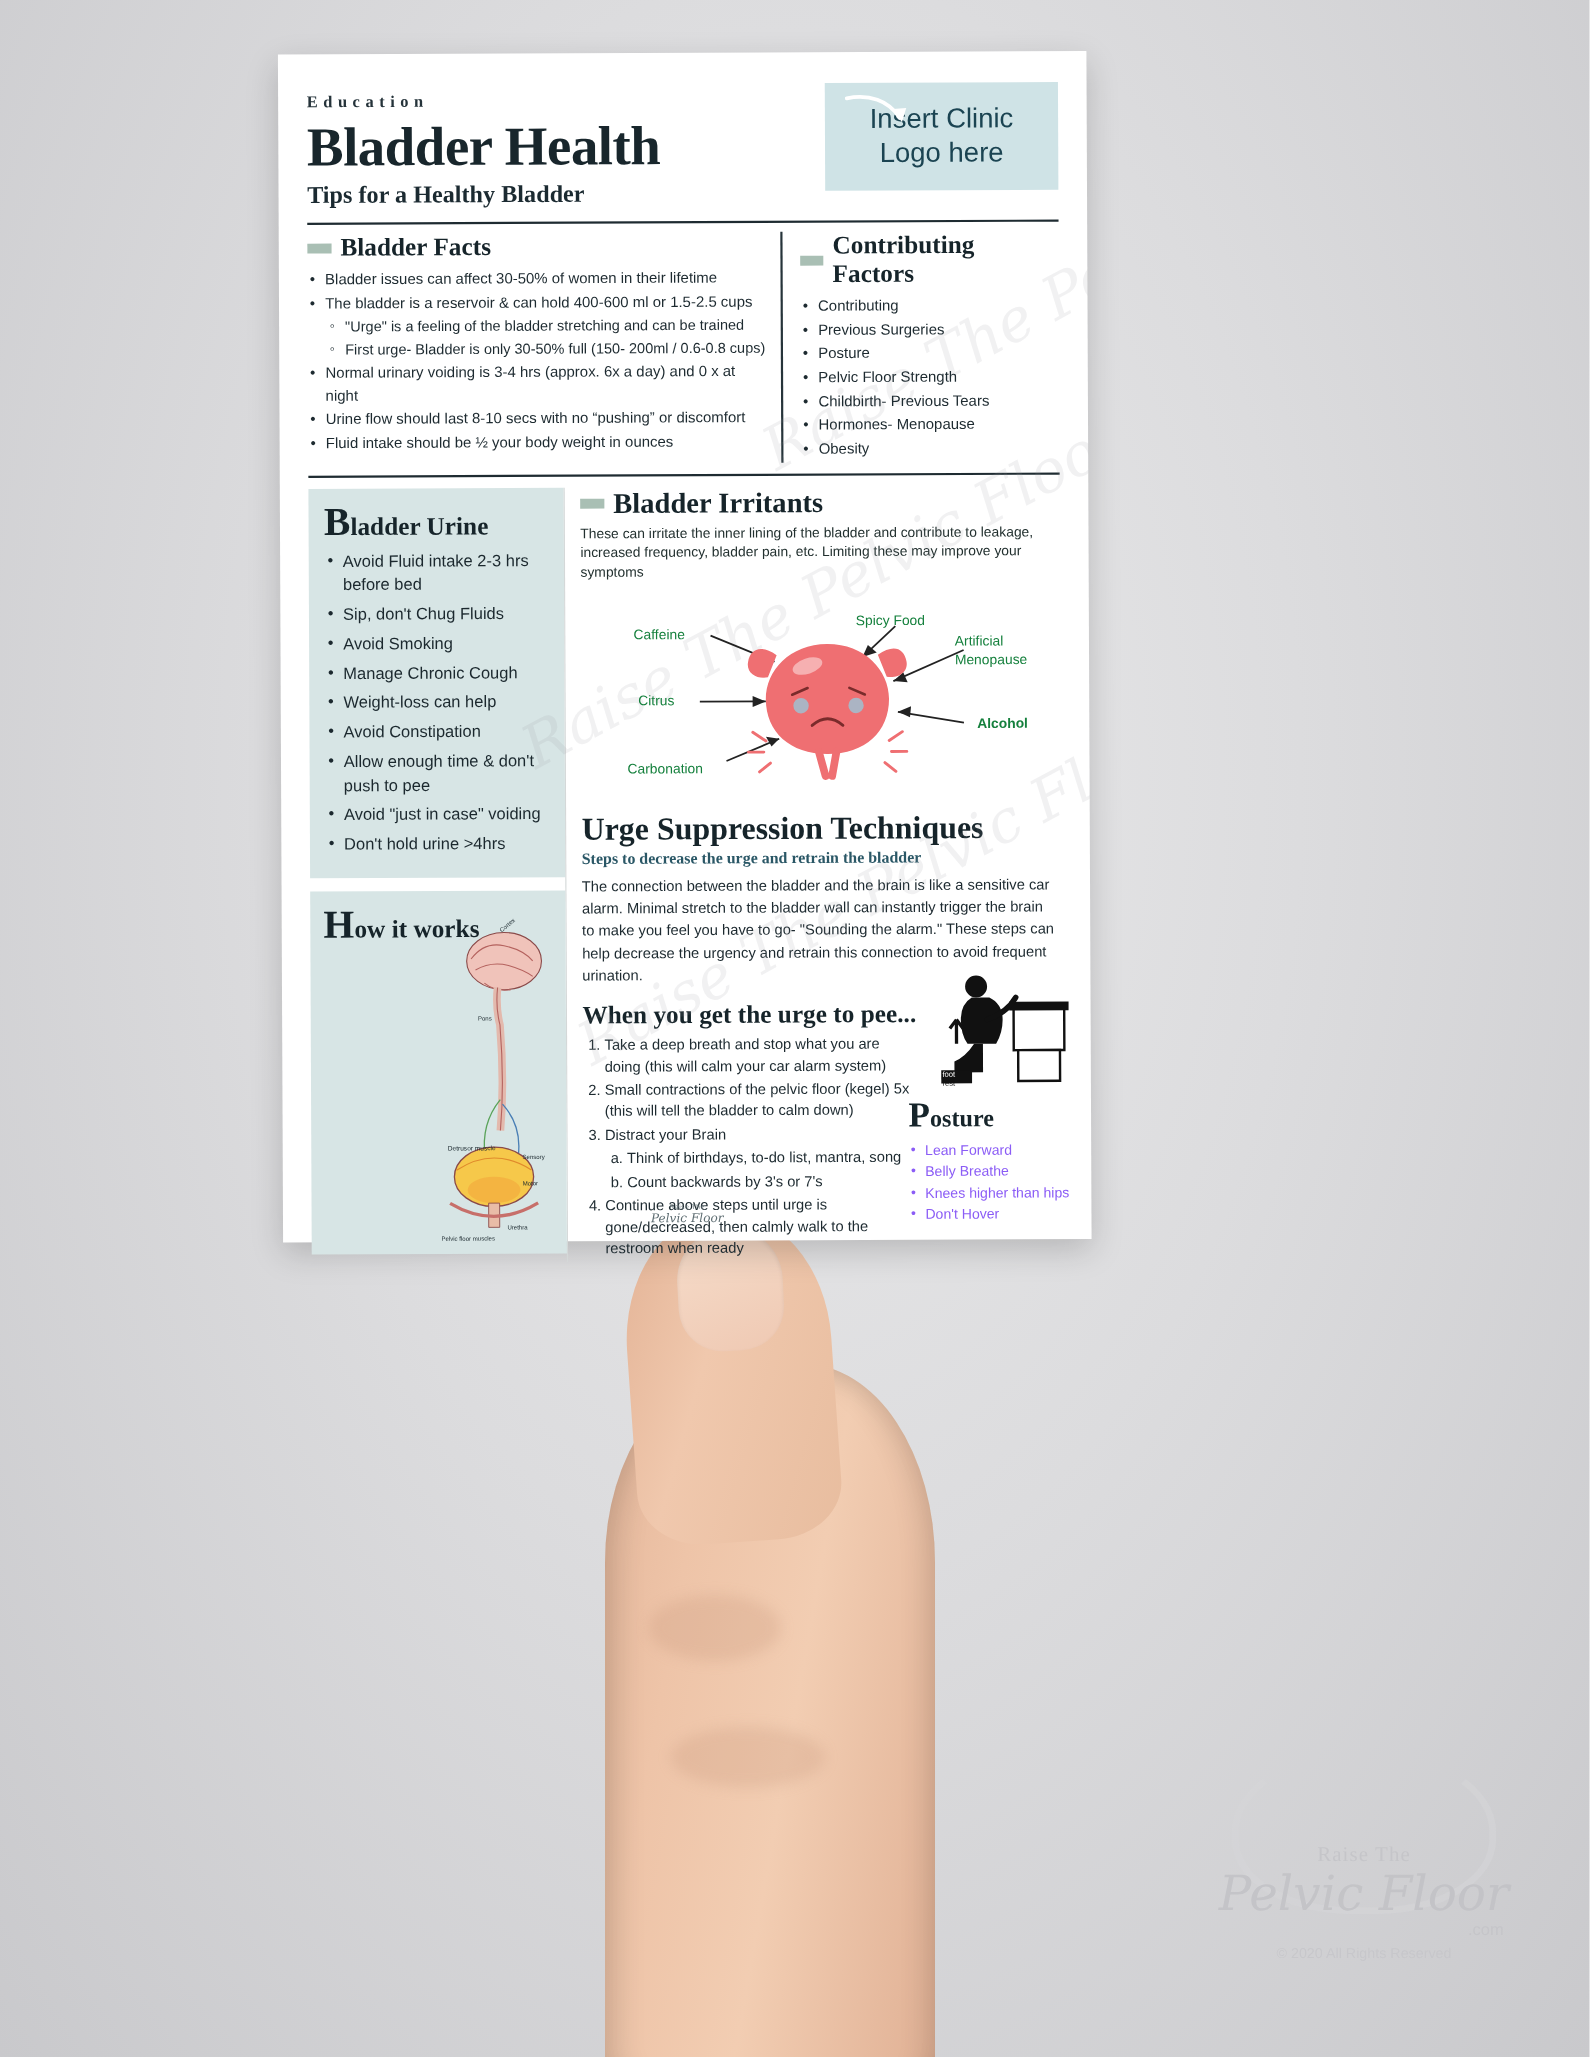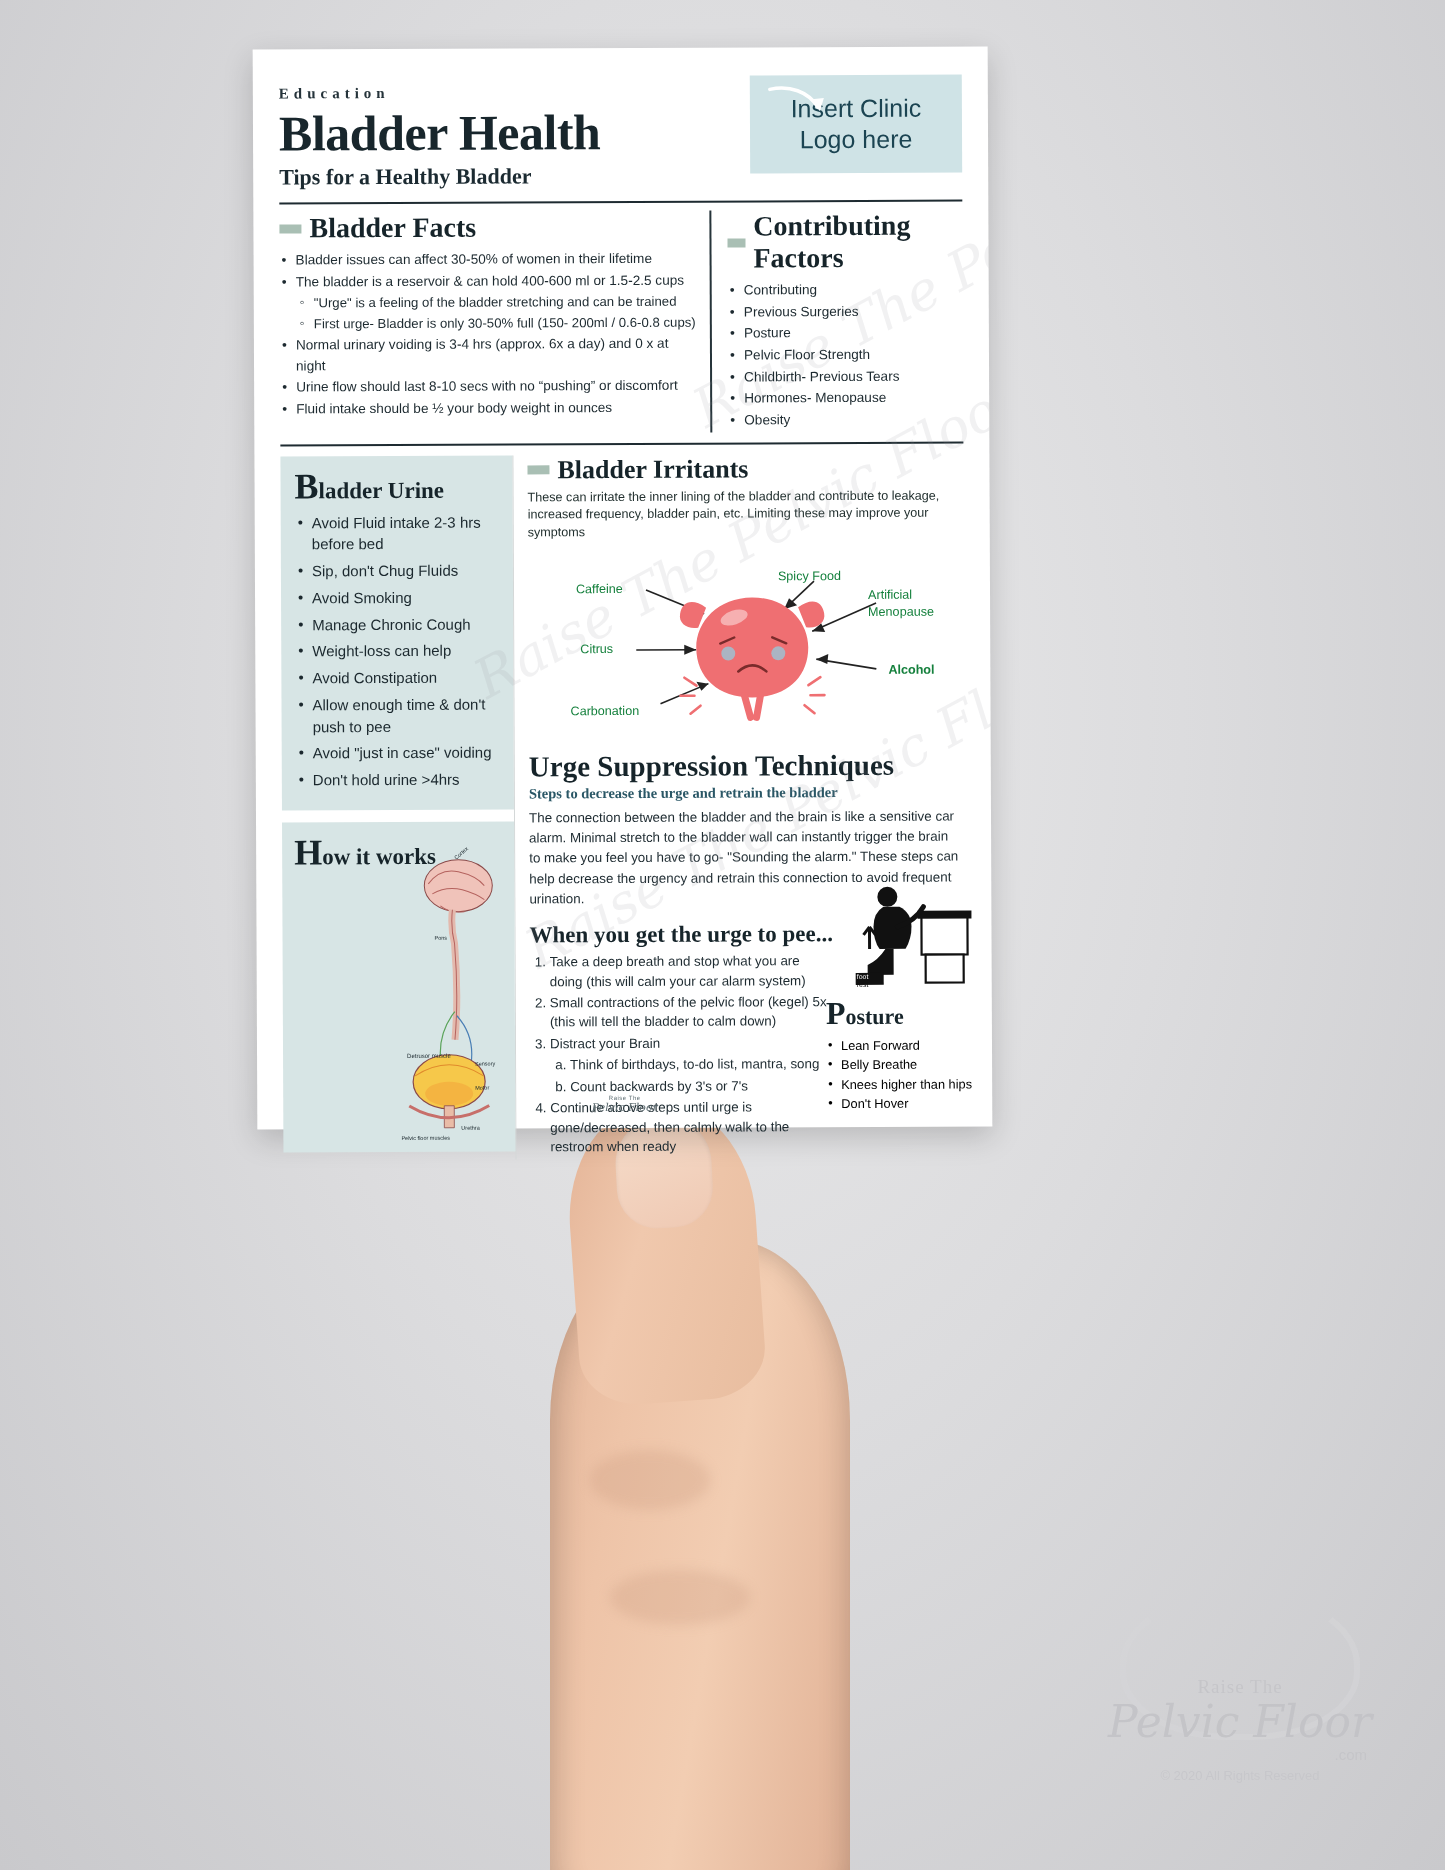--- a/index.html
+++ b/index.html
@@ -82,21 +82,21 @@
   .logo-arrow { position:absolute; left:18px; top:10px; width:60px; height:34px; }
 
   .rule { border-top:2px solid #1e2b31; margin:12px 0 0 0; }
 
   
   .cols { display:flex; margin-top:8px; }
   .col-l { width:430px; padding-right:14px; }
   .col-r { width:250px; padding-left:16px; border-left:2px solid #26343a; }
   .sec-h { display:flex; align-items:center; gap:8px; }
   .sq { width:22px; height:9px; background:#a9bfb4; display:inline-block; }
-  .sec-h h2 { font-family:"Liberation Serif", serif; font-size:28px; margin:0; color:#16242a; font-weight:bold; }
+  .sec-h h2 { font-family:"Liberation Serif", serif; font-size:23px; margin:0; color:#16242a; font-weight:bold; }
   ul.b { list-style:none; margin:6px 0 0 0; padding:0; }
   ul.b li { position:relative; padding-left:16px; font-size:13.6px; color:#1d2a30; line-height:1.52; margin-bottom:1px; }
   ul.b li:before { content:"•"; position:absolute; left:2px; top:-1px; font-size:14px; }
   ul.sub { list-style:none; margin:1px 0 1px 18px; padding:0; }
   ul.sub li { position:relative; padding-left:16px; font-size:13.2px; line-height:1.5; color:#1d2a30; }
   ul.sub li:before { content:"◦"; position:absolute; left:2px; top:-1px; font-size:13px; }
   .rule2 { border-top:2px solid #1e2b31; margin:10px 0 0 0; }
 
   
   .body { display:flex; margin-top:10px; }
@@ -130,21 +130,21 @@
 
   h3.when { font-family:"Liberation Serif", serif; font-size:23px; color:#16242a; margin:10px 0 2px 0; font-weight:bold; }
   ol.steps { margin:2px 0 0 0; padding-left:20px; font-size:13.4px; color:#1d2a30; line-height:1.45; }
   ol.steps li { margin-bottom:2px; }
   ol.alpha { list-style:lower-alpha; margin:2px 0 2px 0; padding-left:20px; }
 
   .posture-wrap { position:absolute; right:6px; bottom:14px; width:160px; }
   .posture-h { font-family:"Liberation Serif", serif; font-weight:bold; color:#16242a; font-size:22px; margin:0 0 4px 0; }
   .posture-h .big { font-size:32px; }
   ul.posture { list-style:none; margin:0; padding:0; }
-  ul.posture li { position:relative; padding-left:15px; font-size:12.8px; color:#000000; line-height:1.5; }
+  ul.posture li { position:relative; padding-left:15px; font-size:12.8px; color:#8b5cf6; line-height:1.5; }
   ul.posture li:before { content:"•"; position:absolute; left:2px; top:-1px; }
 
   .footer-mark { position:absolute; left:50%; transform:translateX(-50%); bottom:14px; text-align:center; color:#5e6d72; }
   .footer-mark .f1 { font-size:6px; letter-spacing:.5px; }
   .footer-mark .f2 { font-family:"DejaVu Serif", serif; font-style:italic; font-size:11px; }
 </style>
 </head>
 <body>
 
 <div class="hand">

